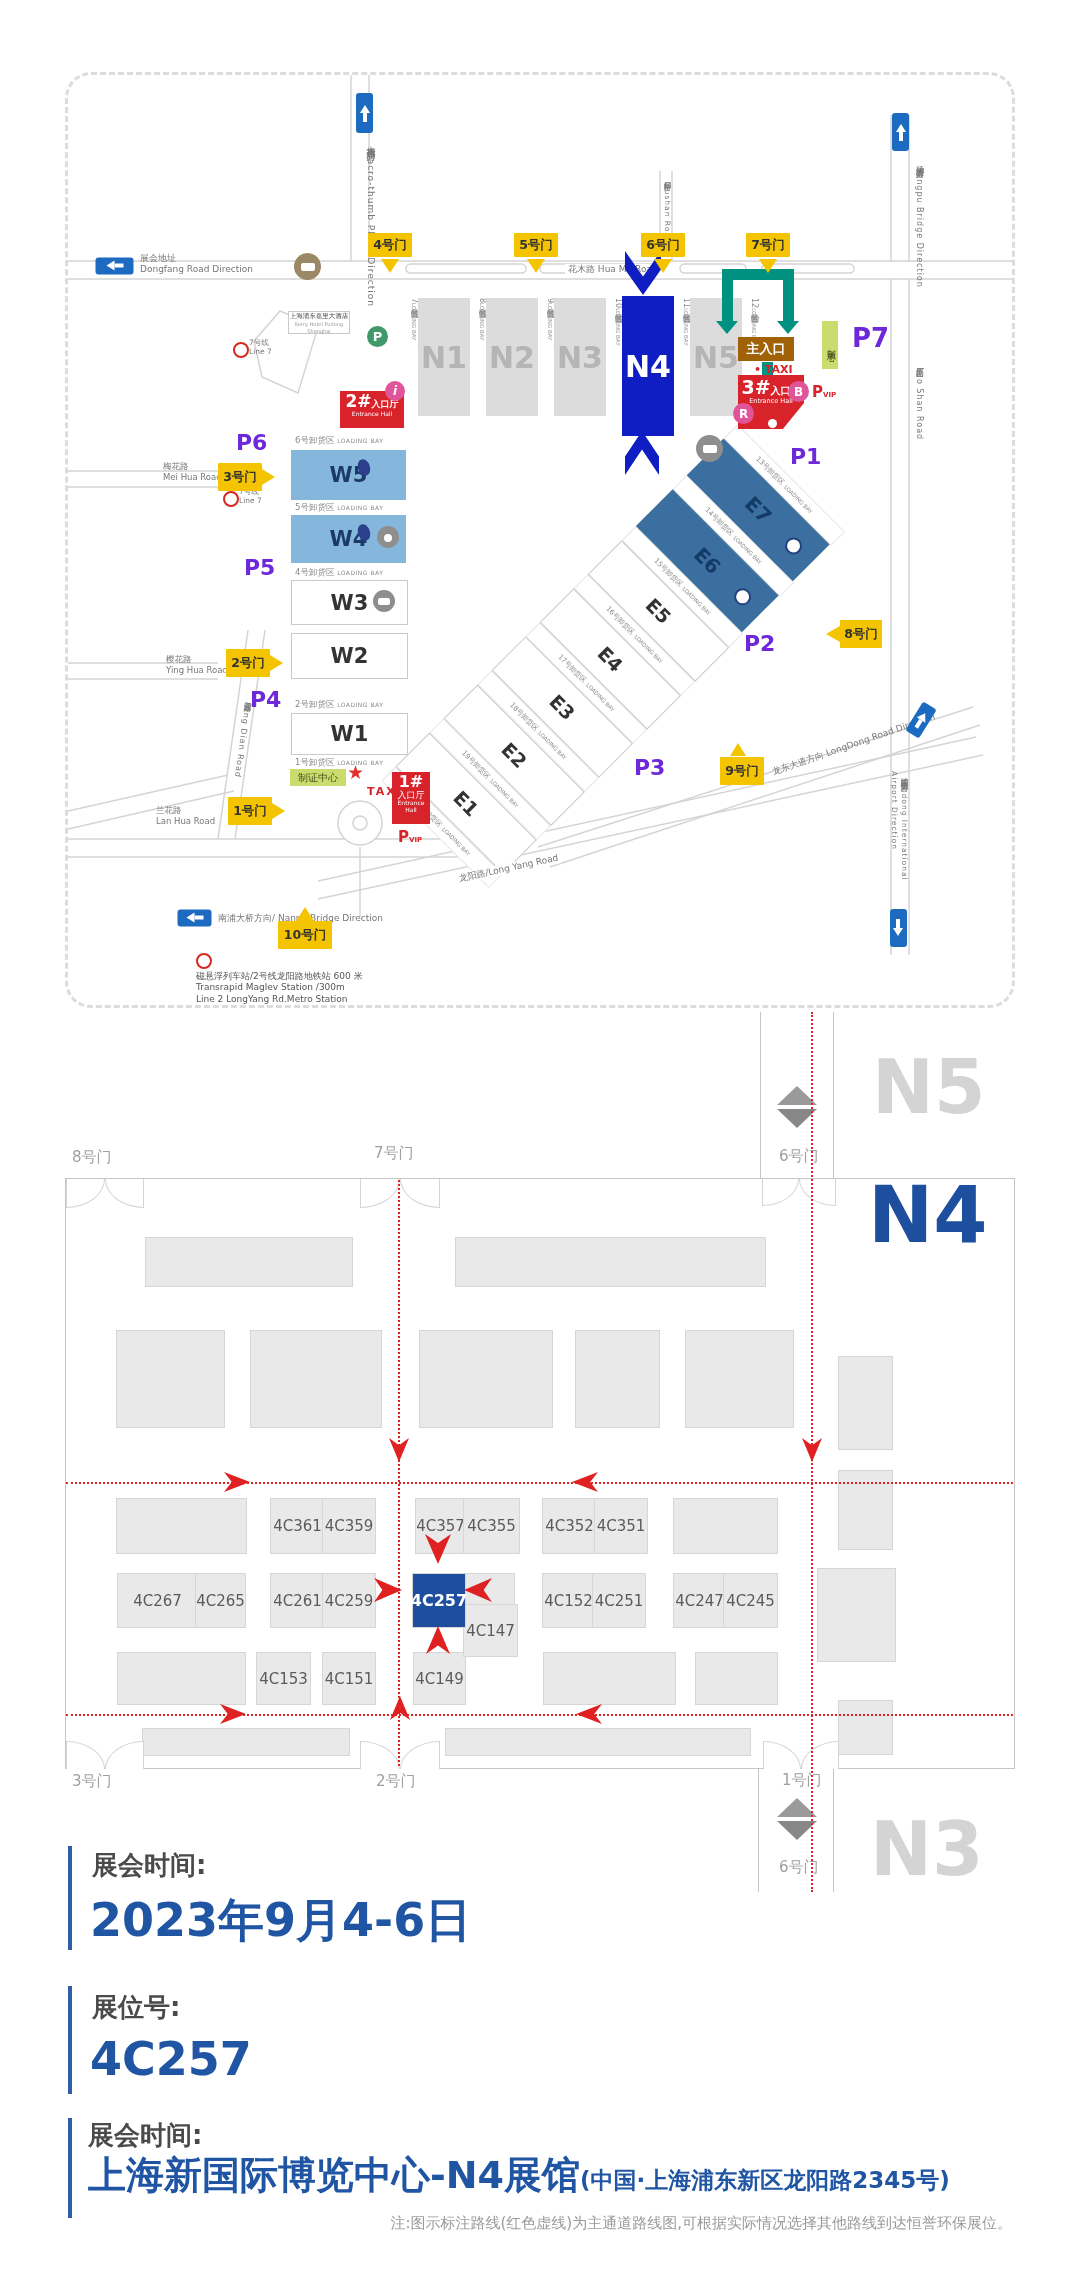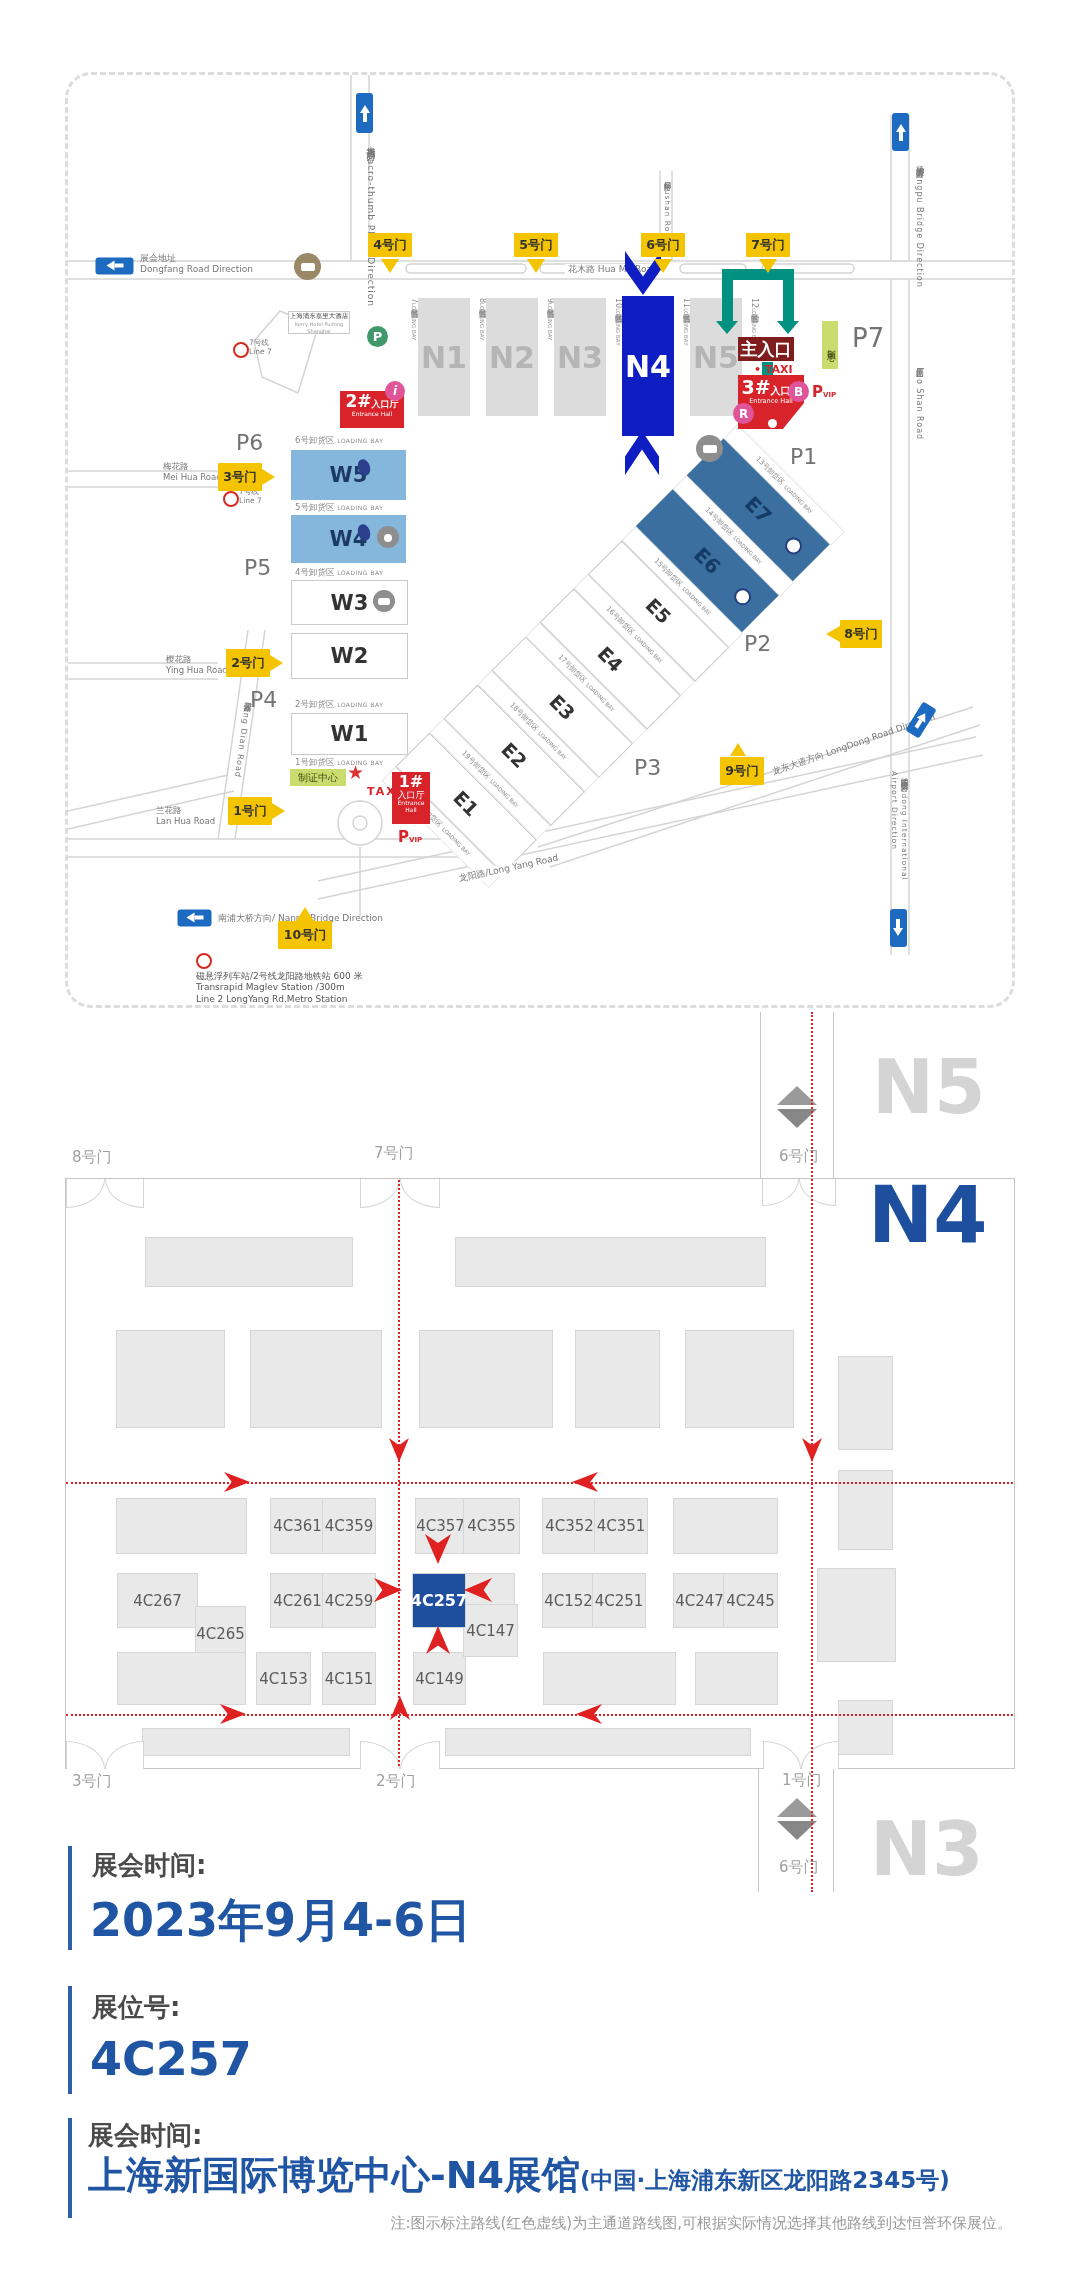--- a/index.html
+++ b/index.html
@@ -9,21 +9,21 @@
 .hallN{top:223px;width:52px;height:118px;background:#DCDCDC;color:#B5B5B5;font-weight:bold;font-size:30px;display:flex;align-items:center;justify-content:center;z-index:2}
 .n4m{background:#0E1EC2 !important;color:#fff !important;top:221px !important;height:140px !important;z-index:3}
 .bayv{top:223px;width:16px;height:118px;writing-mode:vertical-rl;font-size:8px;color:#8a8a8a;line-height:1.1;z-index:2;text-align:left}
 .bayv .ben{font-size:5.5px;color:#9a9a9a}
 .hallW{left:223px;width:115px;background:#fff;border:1px solid #C9C9C9;color:#333;font-weight:bold;font-size:21px;display:flex;align-items:center;justify-content:center;z-index:2}
 .hwb{background:#85B6DC;border:none;color:#1d3a66}
 .bayw{left:223px;width:115px;height:13px;font-size:8.5px;color:#8a8a8a;white-space:nowrap;z-index:2;padding-left:4px}
 .bayw .ben{font-size:6px;letter-spacing:.5px}
 .gate{background:#F5C400;color:#333;font-weight:bold;font-size:12.5px;display:flex;align-items:center;justify-content:center;z-index:6;border-radius:1px}
 .tri{width:0;height:0;border-style:solid;z-index:6}
-.pl{color:#737373;font-weight:normal;font-size:22px;z-index:3}
+.pl{color:#6d28d9;font-weight:bold;font-size:22px;z-index:3}
 .redbox{background:#D8232A;color:#fff;text-align:center;z-index:5;line-height:1.05}
 .pink{background:#E0559A;border-radius:50%;color:#fff;font-weight:bold;display:flex;align-items:center;justify-content:center;z-index:7;font-size:12px}
 .grayc{background:#8E8E8E;border-radius:50%;z-index:6;display:flex;align-items:center;justify-content:center}
 .vt{writing-mode:vertical-rl;font-size:9px;color:#777;letter-spacing:1px;z-index:3}
 .rlabel{font-size:9px;color:#777;z-index:3;line-height:1.25}
 .bsign{background:#1D6BC0;border-radius:3px;z-index:4;display:flex;align-items:center;justify-content:center;flex-direction:column}
 .wtri{width:0;height:0;border-style:solid;border-width:0 5px 8px 5px;border-color:transparent transparent #fff transparent}
 .wstem{width:4px;height:9px;background:#fff}
 .tealbar{background:#009180;z-index:4}
 .ttri{width:0;height:0;border-style:solid;border-width:13px 11px 0 11px;border-color:#009180 transparent transparent transparent;z-index:4}
@@ -51,21 +51,21 @@
 .leafR{border:1px solid #D4D4D4;background:#fff;border-radius:0 0 0 100%;border-top:none;z-index:2}
 .leafLu{border:1px solid #D4D4D4;background:#fff;border-radius:0 100% 0 0;border-bottom:none;z-index:2}
 .leafRu{border:1px solid #D4D4D4;background:#fff;border-radius:100% 0 0 0;border-bottom:none;z-index:2}
 .door{display:flex;z-index:2}
 .diaU{width:0;height:0;border-style:solid;border-width:0 20px 19px 20px;border-color:transparent transparent #9A9A9A transparent}
 .diaD{width:0;height:0;border-style:solid;border-width:19px 20px 0 20px;border-color:#878787 transparent transparent transparent;margin-top:4px}
 .bar{background:#2F5FA9;z-index:2}
 .lab{font-size:26px;font-weight:bold;color:#4a4a4a;z-index:2}
 .val{font-size:46px;font-weight:800;color:#1F55A3;z-index:2;white-space:nowrap}
 .busin{width:14px;height:8px;background:#fff;border-radius:2px}
-.tealtxt{color:#fff;font-weight:bold;font-size:17px;background:#7f1d1d;display:flex;align-items:center;justify-content:center;z-index:5}
+.tealtxt{color:#fff;font-weight:bold;font-size:13px;background:#a16207;display:flex;align-items:center;justify-content:center;z-index:5}
 </style>
 </head>
 <body>
 
 <div class="abs card">
   <svg class="abs" style="left:0;top:0" width="944" height="930">
     <g stroke="#D4D4D4" stroke-width="1.5" fill="none">
       <path d="M283,0 V186"></path>
         <path d="M301,0 V186"></path>
       <path d="M0,186 H944"></path>
@@ -376,21 +376,21 @@
 <div class="abs bo" style="left:116px;top:1498px;width:129px;height:54px"></div>
 <div class="abs bo" style="left:270px;top:1498px;width:53px;height:54px">4C361</div>
 <div class="abs bo" style="left:322px;top:1498px;width:52px;height:54px">4C359</div>
 <div class="abs bo" style="left:415px;top:1498px;width:49px;height:54px">4C357</div>
 <div class="abs bo" style="left:463px;top:1498px;width:55px;height:54px">4C355</div>
 <div class="abs bo" style="left:542px;top:1498px;width:53px;height:54px">4C352</div>
 <div class="abs bo" style="left:594px;top:1498px;width:52px;height:54px">4C351</div>
 <div class="abs bo" style="left:673px;top:1498px;width:103px;height:54px"></div>
 
 <div class="abs bo" style="left:117px;top:1573px;width:79px;height:53px">4C267</div>
-<div class="abs bo" style="left:195px;top:1606px;width:49px;height:53px">4C265</div>
+<div class="abs bo" style="left:195px;top:1573px;width:49px;height:53px">4C265</div>
 <div class="abs bo" style="left:270px;top:1573px;width:53px;height:53px">4C261</div>
 <div class="abs bo" style="left:322px;top:1573px;width:52px;height:53px">4C259</div>
 <div class="abs bo hl" style="left:412px;top:1573px;width:52px;height:53px">4C257</div>
 <div class="abs bo" style="left:463px;top:1573px;width:50px;height:53px"></div>
 <div class="abs bo" style="left:542px;top:1573px;width:51px;height:53px">4C152</div>
 <div class="abs bo" style="left:592px;top:1573px;width:52px;height:53px">4C251</div>
 <div class="abs bo" style="left:673px;top:1573px;width:51px;height:53px">4C247</div>
 <div class="abs bo" style="left:723px;top:1573px;width:53px;height:53px">4C245</div>
 
 <div class="abs bo" style="left:117px;top:1652px;width:127px;height:51px"></div>

